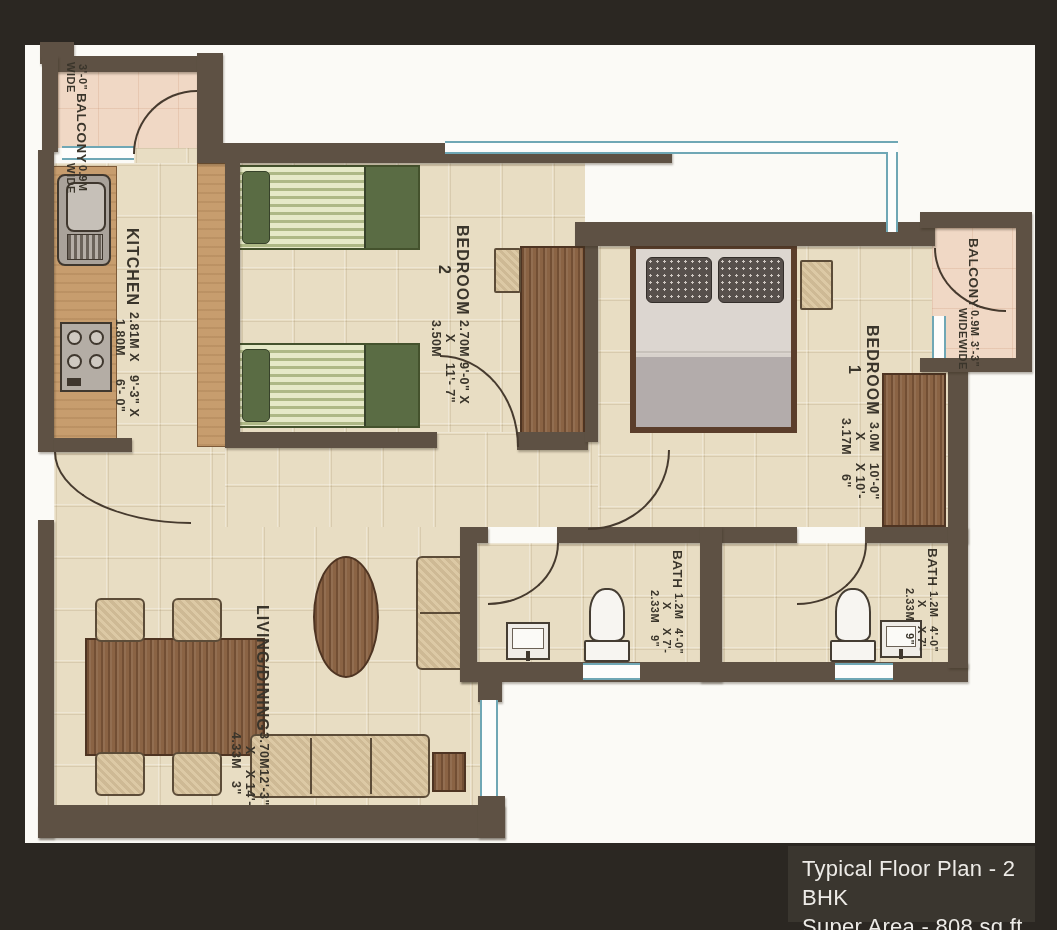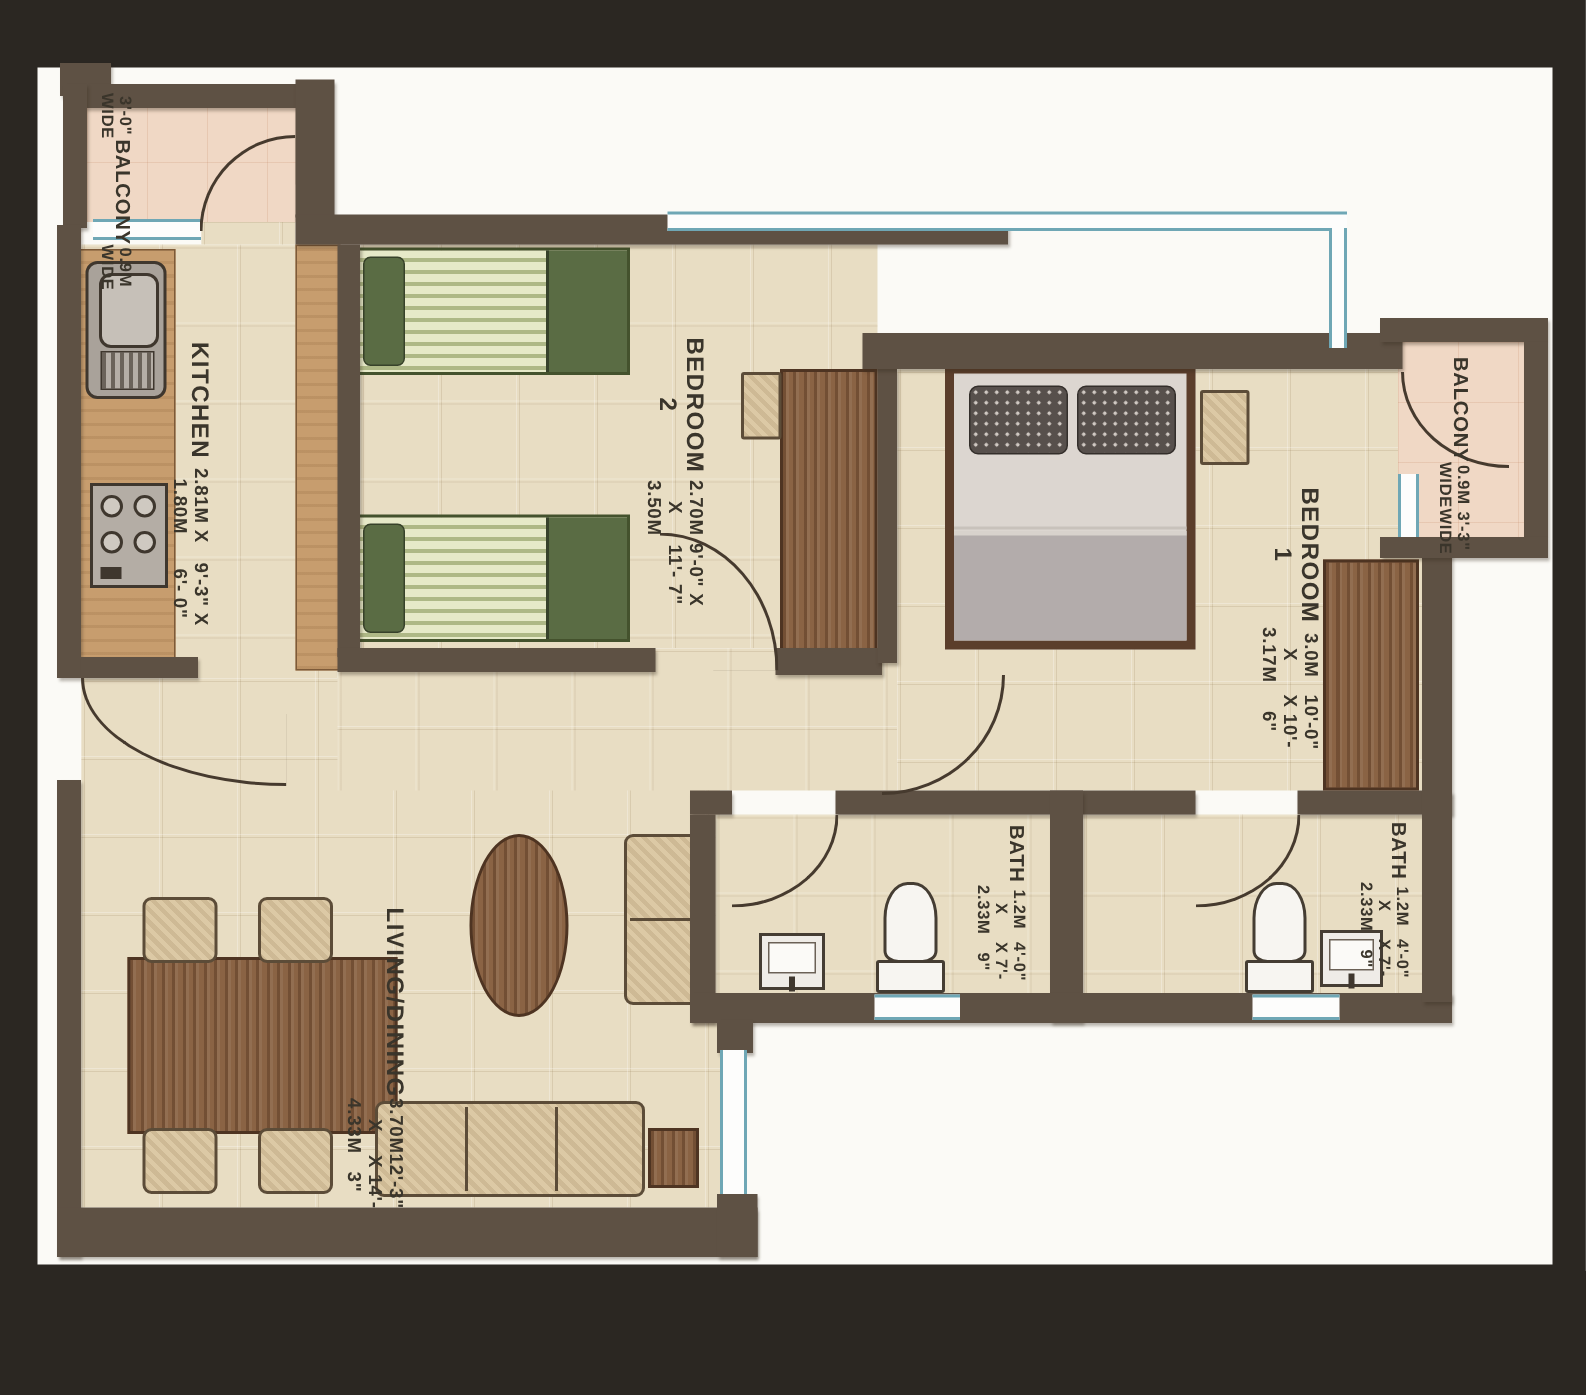--- a/index.html
+++ b/index.html
@@ -226,13 +226,17 @@
     <div class="rdim">3'-0" WIDE</div>
     <div class="rname">BALCONY</div>
     <div class="rdim">0.9M WIDE</div>
   </div>
   <div class="abs vlabel sm" style="left:956px;top:238px;height:118px;">
     <div class="rname">BALCONY</div>
     <div class="rdim">0.9M WIDE</div>
     <div class="rdim">3'-3" WIDE</div>
   </div>
 
+  <div id="title-box" class="abs">
+    <div>Typical Floor Plan - 2 BHK</div>
+    <div>Super Area - 808 sq.ft.</div>
+  </div>
 </div>
 
 </body></html>

